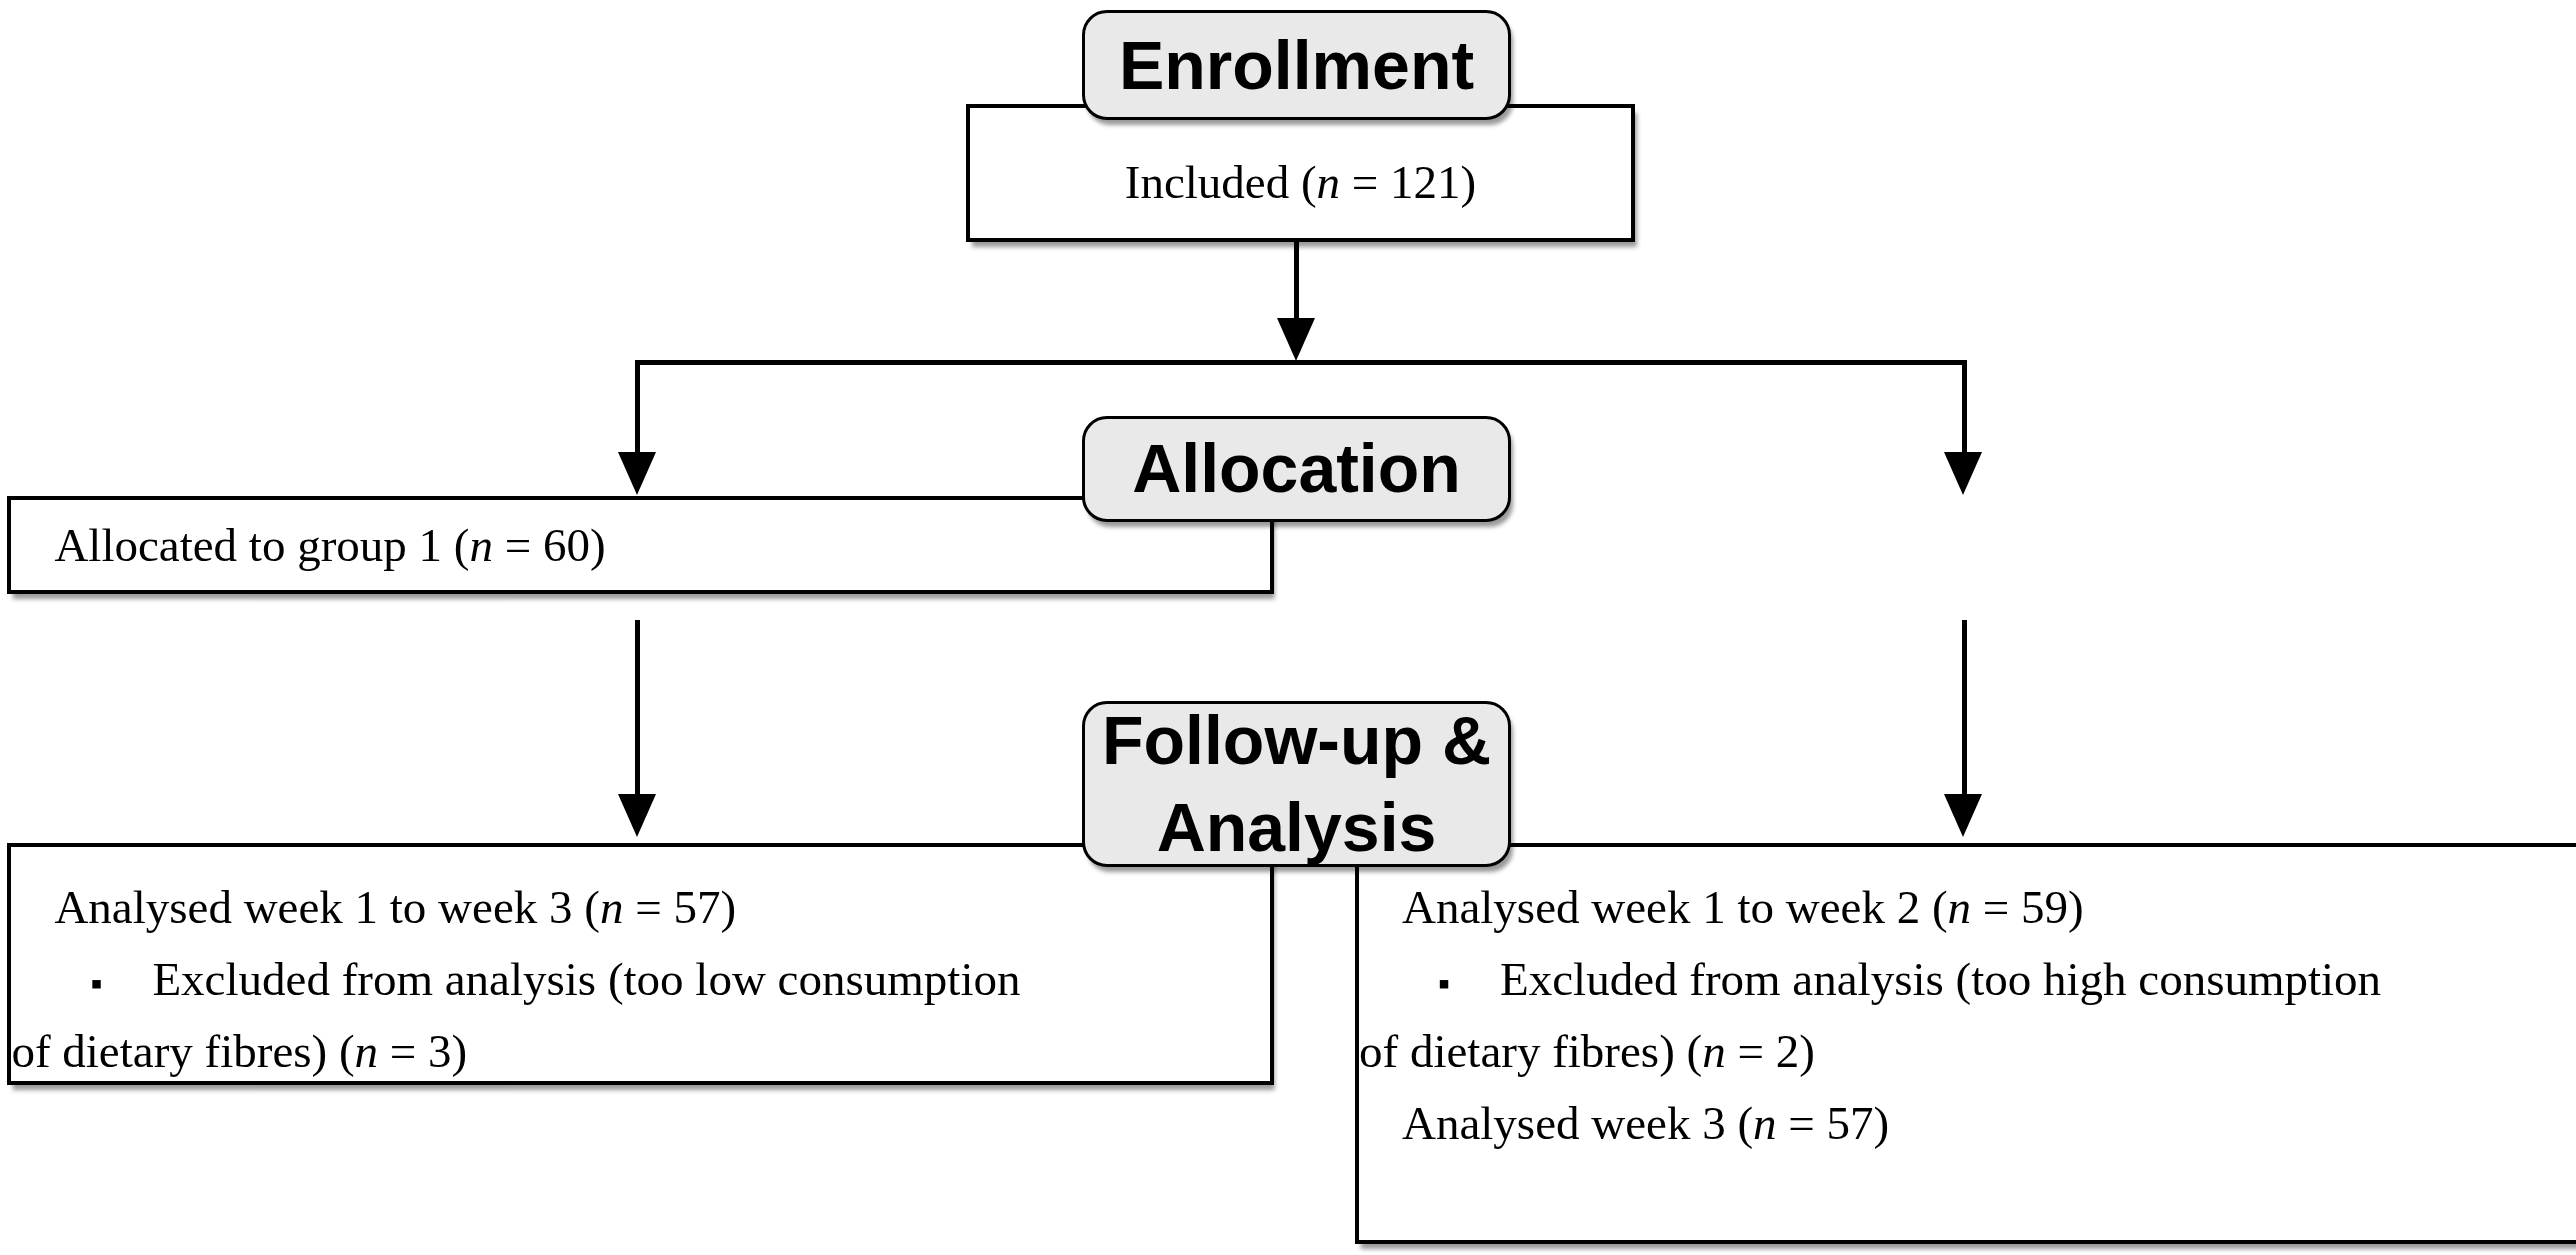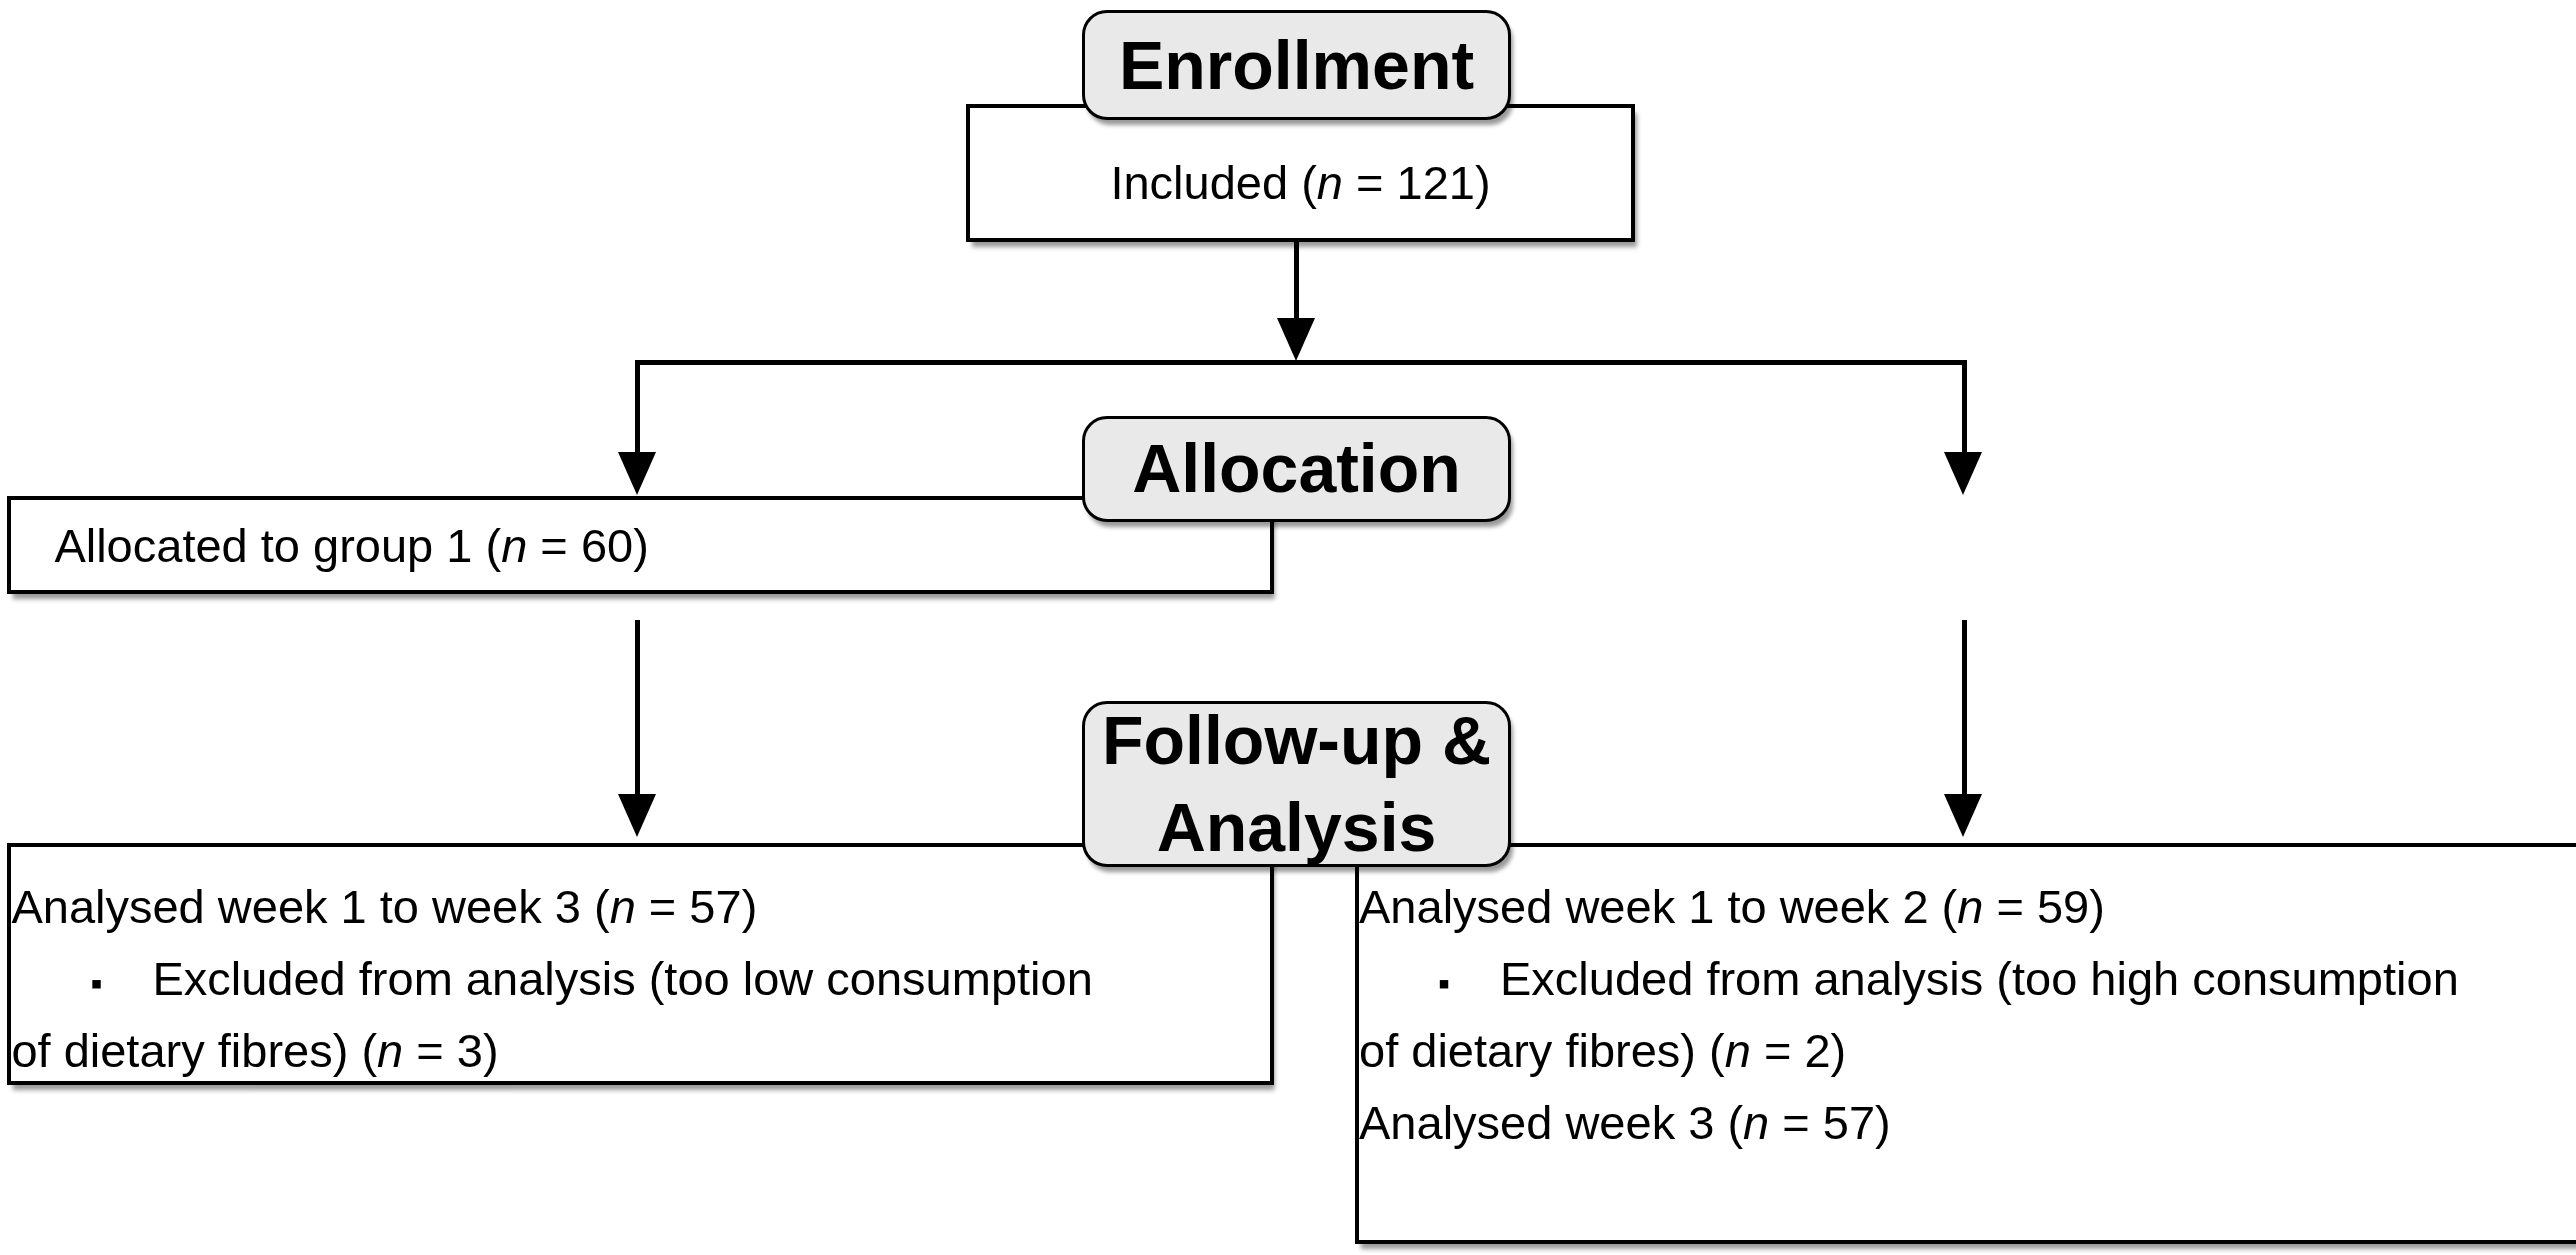--- a/index.html
+++ b/index.html
@@ -16,36 +16,36 @@
   
   .vline{position:absolute;width:4.5px;background:var(--border);z-index:0;}
   .hline{position:absolute;height:4.5px;background:var(--border);z-index:0;}
   .arrow-down{position:absolute;width:0;height:0;
     border-left:19.3px solid transparent;border-right:19.3px solid transparent;
     border-top:43px solid var(--border);z-index:0;}
 
   
   .rect{position:absolute;background:var(--box_fill);border:4.5px solid var(--border);
     box-sizing:border-box;z-index:1;font-size:47px;
-    box-shadow:3.7px 6.7px 4.5px -2.2px rgba(0,0,0,0.40);}
+    box-shadow:3.7px 6.7px 4.5px -2.2px rgba(0,0,0,0.40);font-family:Liberation Serif, serif;}
 
   
   .tab{position:absolute;background:var(--tab_fill);border:3.7px solid var(--border);
     border-radius:25px;box-sizing:border-box;z-index:3;
     display:flex;flex-direction:column;align-items:center;justify-content:center;
     font-weight:bold;font-size:68px;line-height:1.28;text-align:center;
     box-shadow:3.7px 6.7px 4.5px -2.2px rgba(0,0,0,0.40);}
 
   .center-text{display:flex;align-items:center;justify-content:center;}
   .vcenter-left{display:flex;align-items:center;}
   .pad-left{padding-left:43px;}
 
   .rows{padding-top:24px;}
   .row{height:72px;line-height:72px;white-space:nowrap;}
-  .row.plain{}
+  .row.plain{padding-left:43px;}
   .row.bullet{padding-left:79px;}
   .row.cont{}
   .bullet-marker{display:inline-block;width:62px;font-size:34px;}
   .nvar{font-style:italic;}
 </style>
 </head>
 <body>
 
 <div class="canvas">
 

